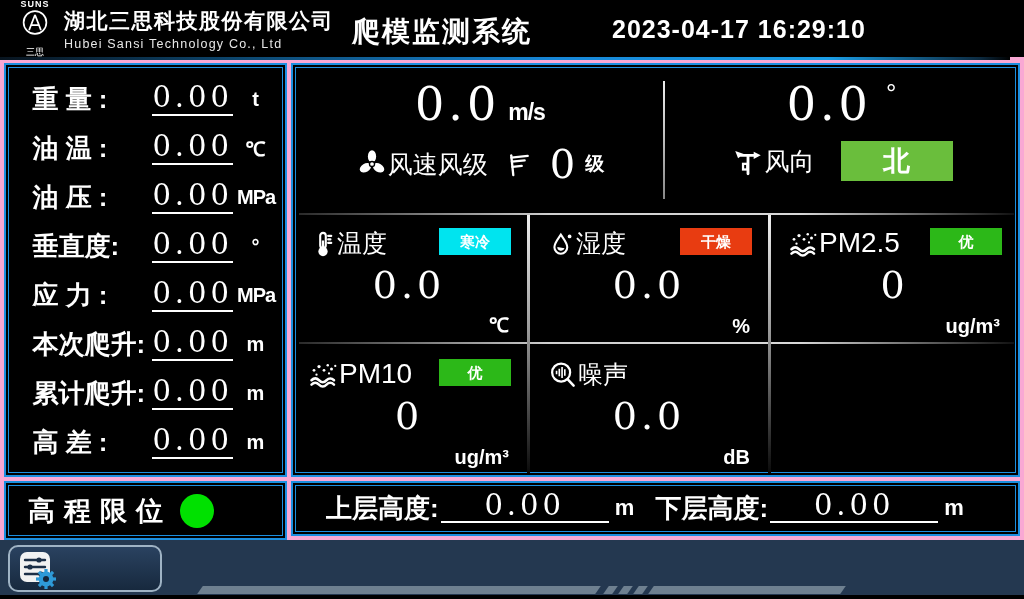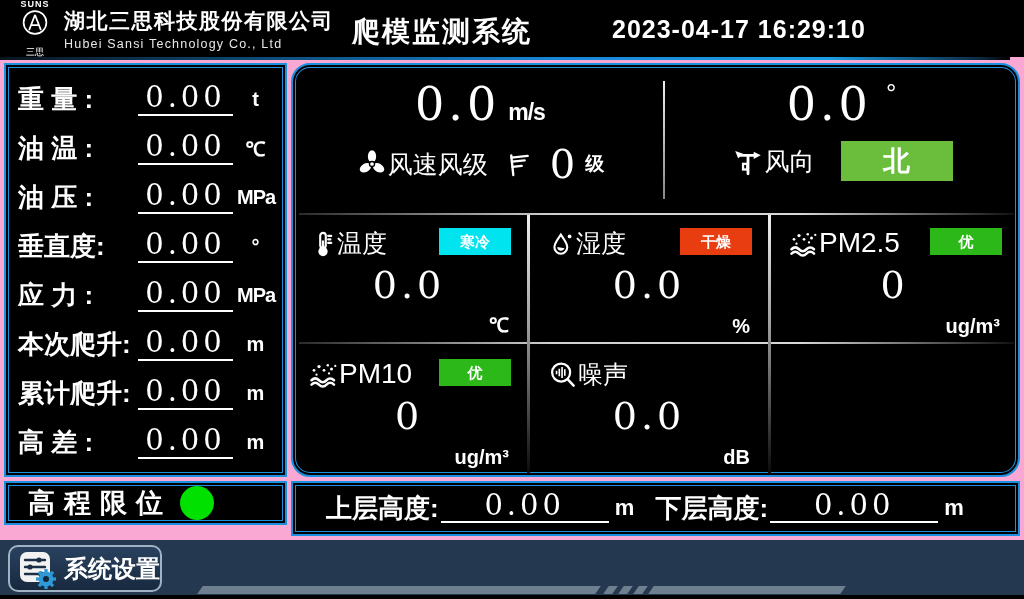--- a/index.html
+++ b/index.html
@@ -15,28 +15,28 @@
   .company { position:absolute; left:64px; top:7px; }
   .company .cn { font-size:21px; font-weight:bold; letter-spacing:1.5px; }
   .company .en { font-size:12.5px; letter-spacing:1.2px; color:#e8e8e8; margin-top:2px; }
   .sys-title { position:absolute; left:352px; top:13px; font-size:28px; font-weight:bold; letter-spacing:2px; }
   .datetime { position:absolute; left:612px; top:15px; font-size:25px; font-weight:bold; letter-spacing:1px; }
   .header-line { position:absolute; left:0; top:57px; width:1010px; height:3px;
     background:linear-gradient(90deg,#08141f 0%,#0d4a74 25%,#1787d8 55%,#1b9fe8 82%,#0c2a40 97%,#000 100%); }
 
   
   .panel { position:absolute; background:#000; border:2px solid #1b8fe0;
-    box-shadow: inset 0 0 0 2px #000, inset 0 0 0 3px #1b8fe0; }
+    box-shadow: inset 0 0 0 2px #000, inset 0 0 0 3px #1b8fe0; align-items: flex-end; }
   .sidebar { left:4px; top:63px; width:283px; height:414px; padding:10px 12px 8px 12px; display:flex; flex-direction:column; }
   .srow { flex:1; display:flex; align-items:center; }
   .srow .slabel { min-width:118px; font-size:26px; font-weight:bold; white-space:pre; }
   .srow .svalue { flex:1; text-align:center; font-family:"DejaVu Serif", serif; font-size:29px; letter-spacing:4px; border-bottom:2px solid #fff; margin:0 4px 2px 2px; line-height:1.15; }
   .srow .sunit { width:36px; text-align:center; font-weight:bold; font-size:20px; letter-spacing:-1px; }
 
-  .main { left:291px; top:63px; width:729px; height:414px;border-radius:19px; }
+  .main { left:291px; top:63px; width:729px; height:414px; }
 
   
   .wind-half { position:absolute; top:4px; height:142px; }
   .wind-left { left:4px; width:366px; }
   .wind-right { left:376px; width:345px; }
   .wind-vdiv { position:absolute; left:370px; top:16px; width:2px; height:118px; background:linear-gradient(180deg,#eee,#888); }
   .big-line { text-align:center; margin-top:8px; white-space:nowrap; }
   .big-val { font-family:"DejaVu Serif", serif; font-size:46px; letter-spacing:4px; }
   .big-unit { font-size:23px; font-weight:bold; letter-spacing:-1px; margin-left:8px; }
   .deg-unit { font-size:26px; vertical-align:18px; margin-left:14px; }
@@ -59,21 +59,21 @@
   .cr1 { top:150px; } .cr2 { top:281px; }
   .c1 { left:0; width:232px; } .c2 { left:239px; width:234px; } .c3 { left:480px; width:243px; }
   .cell-head { position:absolute; top:12px; left:16px; display:flex; align-items:center; white-space:nowrap; }
   .cell-label { font-size:25px; }
   .cell-label.latin { font-size:28px; }
   .badge { position:absolute; top:13px; right:14px; width:72px; height:27px; line-height:27px; text-align:center; font-size:15px; font-weight:bold; color:#fff; }
   .cell-value { position:absolute; top:48px; left:0; width:100%; text-align:center; font-family:"DejaVu Serif", serif; font-size:38px; letter-spacing:4px; }
   .cell-unit { position:absolute; bottom:2px; right:16px; font-weight:bold; font-size:20px; }
 
   
-  .limit { left:4px; top:481px; width:283px; height:44px; display:flex; align-items:center; padding-left:22px; }
+  .limit { left:4px; top:481px; width:283px; height:59px; display:flex; align-items:center; padding-left:22px; }
   .limit-label { font-size:27px; font-weight:bold; letter-spacing:9px; }
   .limit-dot { width:34px; height:34px; border-radius:50%; margin-left:8px; }
   .levels { left:291px; top:481px; width:729px; height:55px; display:flex; align-items:center; padding:0 33px; }
   .lv-group { display:flex; align-items:center; flex:1; }
   .lv-label { font-size:26px; font-weight:bold; white-space:pre; }
   .lv-value { width:168px; text-align:center; font-family:"DejaVu Serif", serif; font-size:29px; letter-spacing:4px; border-bottom:2px solid #fff; margin:0 6px 4px 2px; line-height:1.1; }
   .lv-unit { font-weight:bold; font-size:22px; margin-right:14px; }
 
   
   .taskbar { position:absolute; left:0; top:540px; width:1024px; height:55px; background:#243850; }
@@ -352,18 +352,17 @@
               <rect x="-1.6" y="-10" width="3.2" height="4" transform="rotate(180)"></rect>
               <rect x="-1.6" y="-10" width="3.2" height="4" transform="rotate(225)"></rect>
               <rect x="-1.6" y="-10" width="3.2" height="4" transform="rotate(270)"></rect>
               <rect x="-1.6" y="-10" width="3.2" height="4" transform="rotate(315)"></rect>
               <circle r="7.4"></circle>
             </g>
             <circle r="3" fill="#15263a"></circle>
           </g>
         </svg>
       </span>
-      <span class="blabel">系统设置</span>
     </div>
   </div>
   <div class="task-bottom"></div>
 
 </div>
 
 </body></html>

